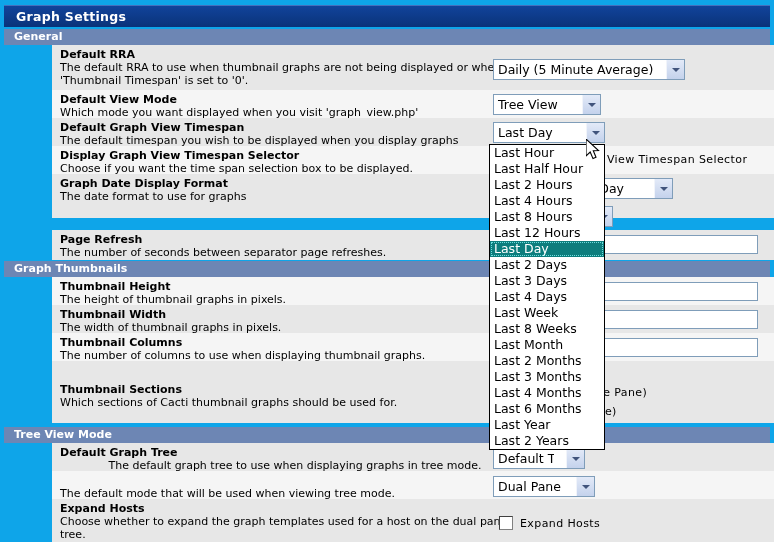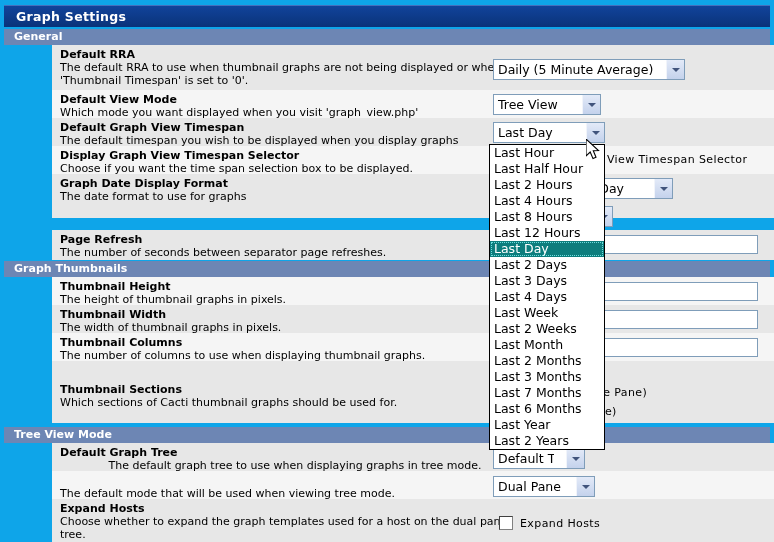--- a/index.html
+++ b/index.html
@@ -288,25 +288,25 @@
         <div class="opt">Last Half Hour</div>
         <div class="opt">Last 2 Hours</div>
         <div class="opt">Last 4 Hours</div>
         <div class="opt">Last 8 Hours</div>
         <div class="opt">Last 12 Hours</div>
         <div class="opt selected">Last Day</div>
         <div class="opt">Last 2 Days</div>
         <div class="opt">Last 3 Days</div>
         <div class="opt">Last 4 Days</div>
         <div class="opt">Last Week</div>
-        <div class="opt">Last 2 Weeks</div>
+        <div class="opt">Last 8 Weeks</div>
         <div class="opt">Last Month</div>
         <div class="opt">Last 2 Months</div>
         <div class="opt">Last 3 Months</div>
-        <div class="opt">Last 7 Months</div>
+        <div class="opt">Last 4 Months</div>
         <div class="opt">Last 6 Months</div>
         <div class="opt">Last Year</div>
         <div class="opt">Last 2 Years</div>
       </div>
 
   <svg class="cursor" width="16" height="24" viewBox="0 0 16 24">
     <polygon points="0,0 0,17 4.2,13 7,19.6 10,18.2 7.3,11.8 12.5,11.6" fill="#ffffff" stroke="#000000" stroke-width="1.1" stroke-linejoin="miter"></polygon>
   </svg>
 
   </div>

